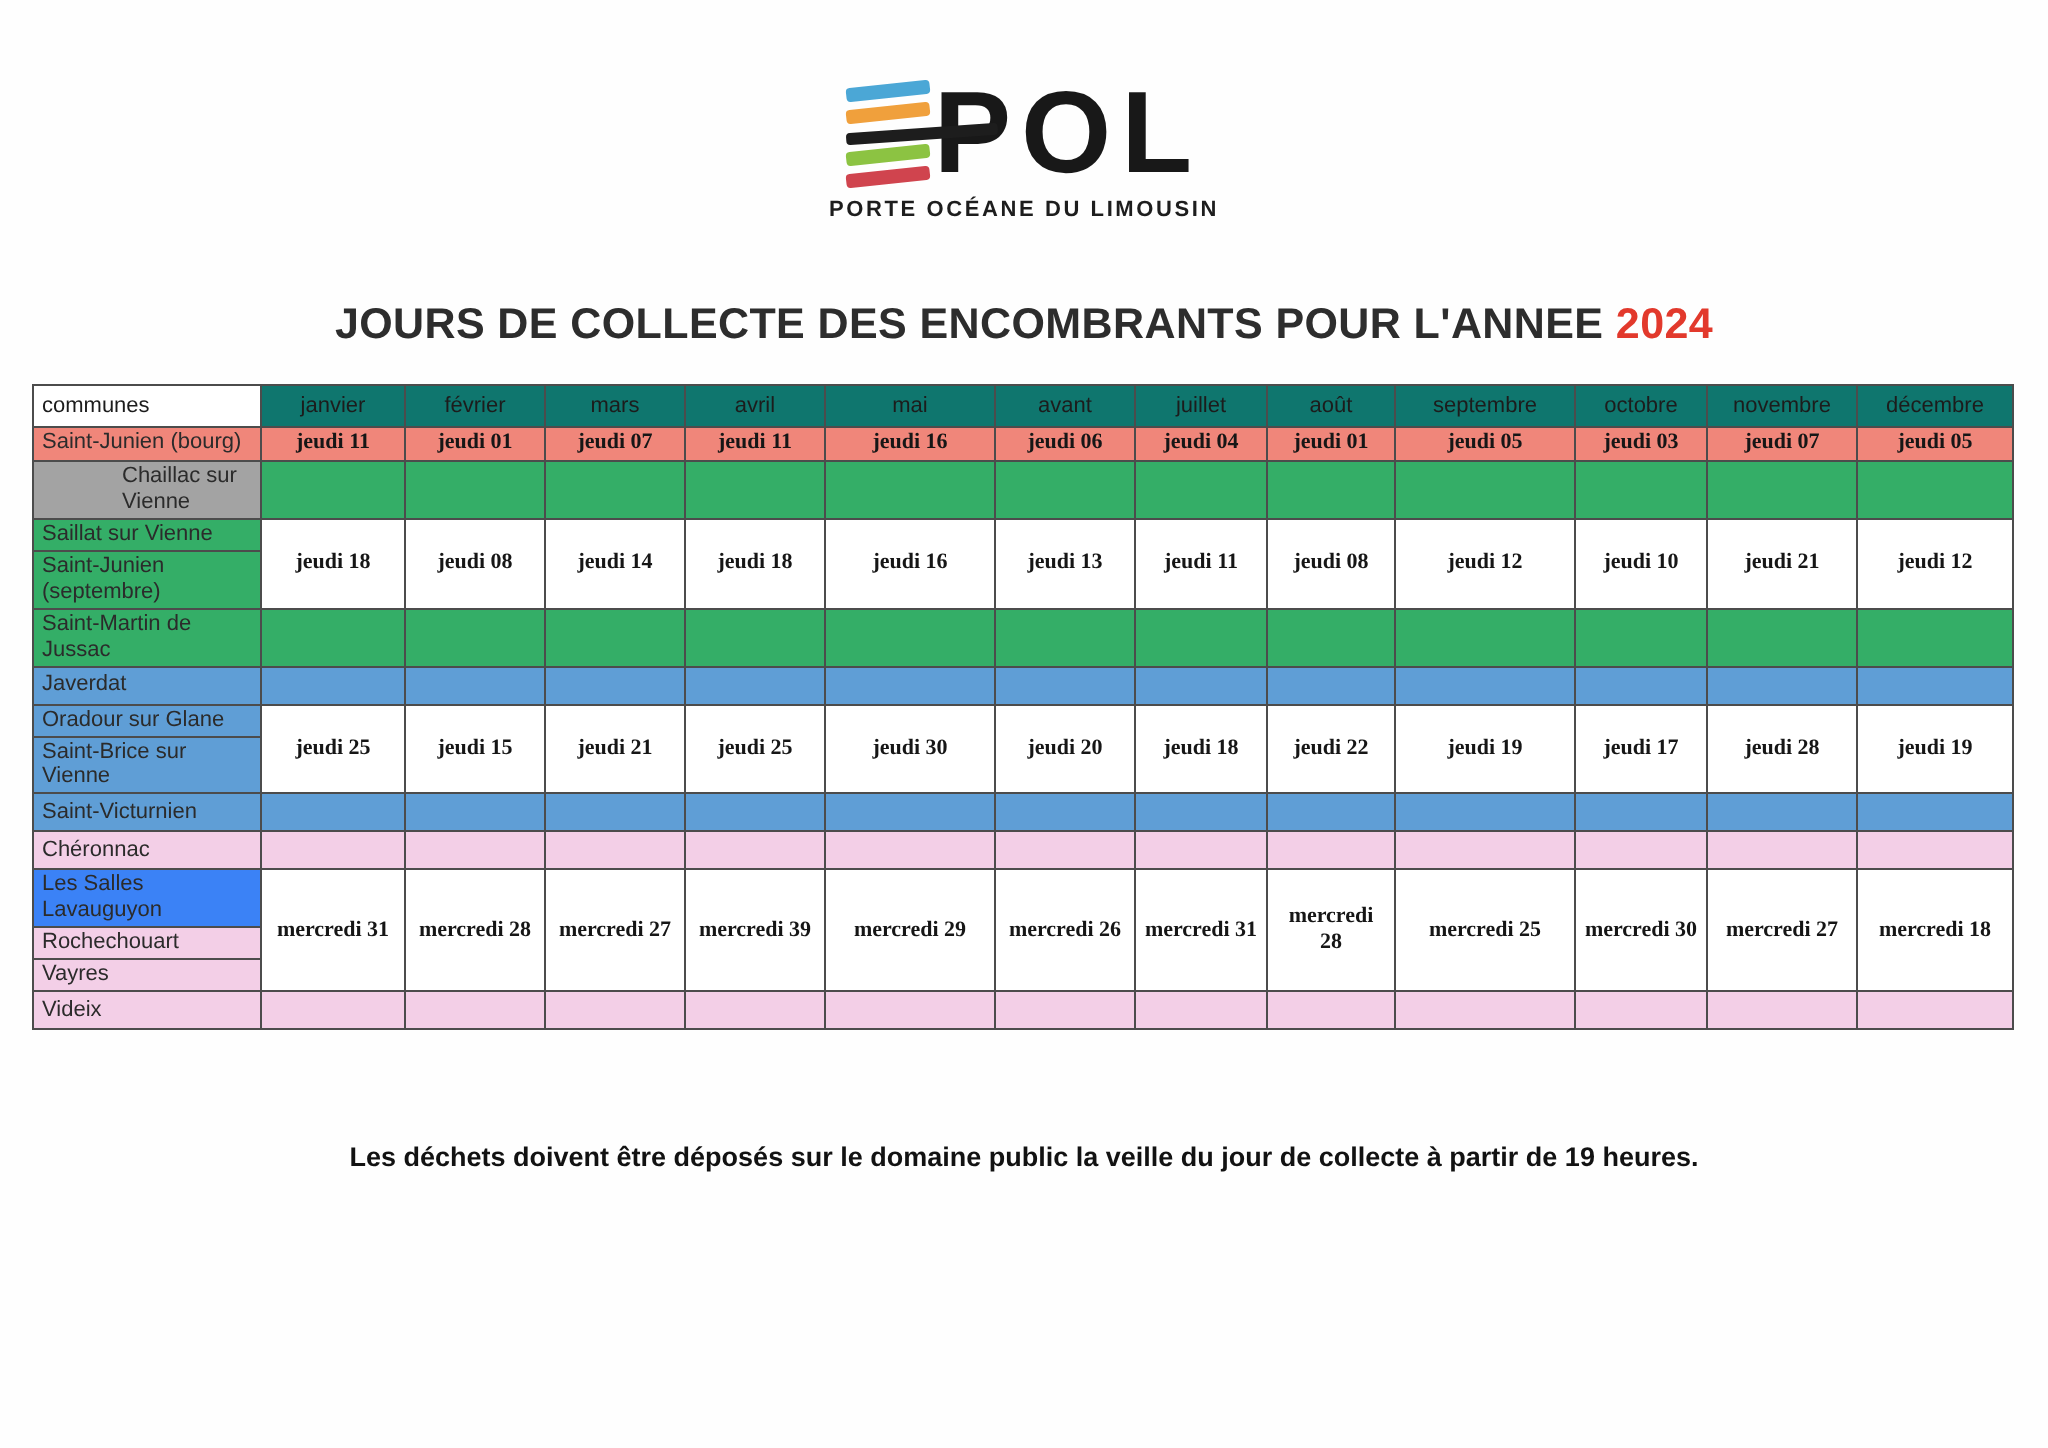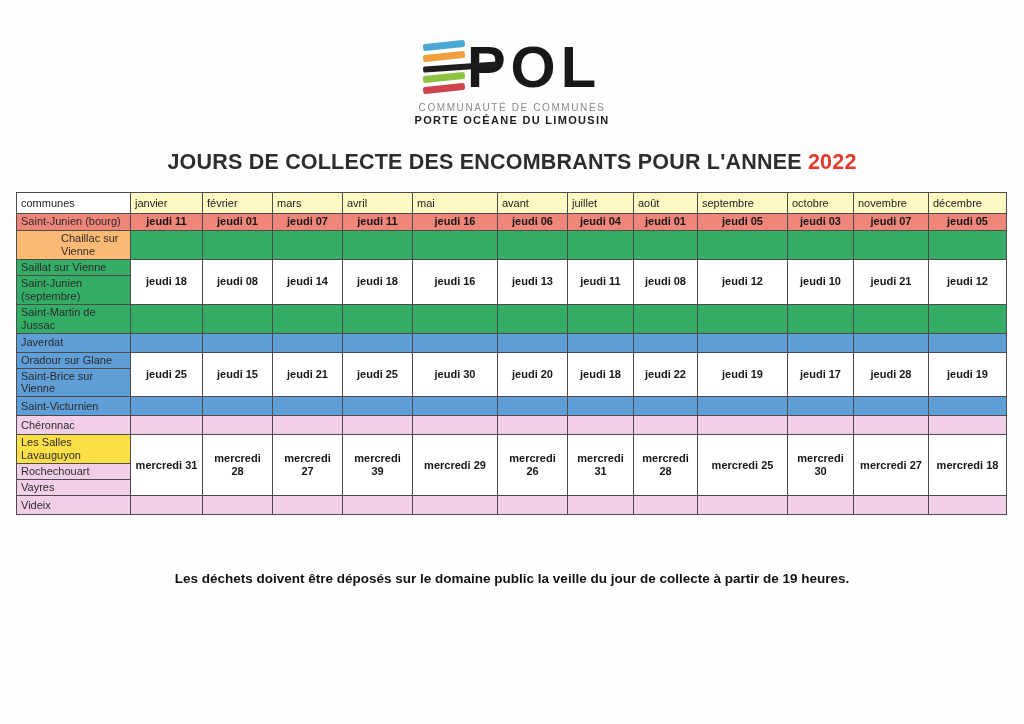--- a/index.html
+++ b/index.html
@@ -40,23 +40,23 @@
     background: #ffffff;
   }
   table.schedule td {
     border: 1px solid #4c4c4c;
     padding: 1px 4px;
     font-size: 11px;
     vertical-align: middle;
     overflow: hidden;
   }
   td.corner { font-size: 12.5px; text-align: left; background: #ffffff; height: 21px; color: #1c1c1c; }
-  td.month  { font-size: 12.5px; background: #fef9c3; color: #1c1c1c; }
+  td.month  { font-size: 12.5px; text-align: center; background: #0f766e; color: #1c1c1c; }
   td.commune { font-weight: normal; text-align: left; color: #2b2b2b; line-height: 1.18; padding: 2px 4px; min-height: 18px; }
-  td.date { font-weight: bold; text-align: center; background: #ffffff; color: #161616; line-height: 1.25; padding: 2px 3px; }
+  td.date { font-weight: bold; text-align: center; background: #ffffff; color: #161616; line-height: 1.25; padding: 2px 3px; font-family: Liberation Serif, serif; }
   td.filler { height: 19px; }
 
   
   .notes {
     position: absolute; top: 570px; left: 0; width: 100%;
     text-align: center; font-weight: bold; color: #121212; font-size: 13.5px; line-height: 1.35;
   }
   .notes p { margin: 0 auto 8px auto; max-width: 1000px; }
 </style>
 </head>
@@ -68,25 +68,24 @@
     <div class="logo-row">
       <div class="stripes">
         <span class="stripe" style="background: rgb(75, 167, 214);"></span>
         <span class="stripe" style="background: rgb(240, 160, 60);"></span>
         <span class="stripe bar"></span>
         <span class="stripe" style="background: rgb(140, 195, 66);"></span>
         <span class="stripe" style="background: rgb(208, 68, 78);"></span>
       </div>
       <div class="logo-text">POL</div>
     </div>
-    <div class="logo-sub1">COMMUNAUTÉ DE COMMUNES</div>
     <div class="logo-sub2">PORTE OCÉANE DU LIMOUSIN</div>
   </header>
 
-  <h1 class="doc-title"><span>JOURS DE COLLECTE DES ENCOMBRANTS POUR L'ANNEE</span> <span class="year" style="color: rgb(226, 57, 44);">2022</span></h1>
+  <h1 class="doc-title"><span>JOURS DE COLLECTE DES ENCOMBRANTS POUR L'ANNEE</span> <span class="year" style="color: rgb(226, 57, 44);">2024</span></h1>
 
   <table class="schedule" id="collect-table">
       <colgroup>
         <col style="width: 114px;">
         <col style="width: 72px;">
         <col style="width: 70px;">
         <col style="width: 70px;">
         <col style="width: 70px;">
         <col style="width: 85px;">
         <col style="width: 70px;">
@@ -122,21 +121,21 @@
           <td class="date" rowspan="1" style="background: rgb(240, 134, 122);">jeudi 16</td>
           <td class="date" rowspan="1" style="background: rgb(240, 134, 122); text-align: center;">jeudi 06</td>
           <td class="date" rowspan="1" style="background: rgb(240, 134, 122);">jeudi 04</td>
           <td class="date" rowspan="1" style="background: rgb(240, 134, 122);">jeudi 01</td>
           <td class="date" rowspan="1" style="background: rgb(240, 134, 122);">jeudi 05</td>
           <td class="date" rowspan="1" style="background: rgb(240, 134, 122);">jeudi 03</td>
           <td class="date" rowspan="1" style="background: rgb(240, 134, 122);">jeudi 07</td>
           <td class="date" rowspan="1" style="background: rgb(240, 134, 122);">jeudi 05</td>
         </tr>
         <tr>
-          <td class="commune" style="background: #fdba74; padding-left: 44px;">Chaillac sur Vienne</td>
+          <td class="commune" style="background: #a3a3a3; padding-left: 44px;">Chaillac sur Vienne</td>
           <td class="filler" style="background: rgb(52, 174, 103);"></td>
           <td class="filler" style="background: rgb(52, 174, 103);"></td>
           <td class="filler" style="background: rgb(52, 174, 103);"></td>
           <td class="filler" style="background: rgb(52, 174, 103);"></td>
           <td class="filler" style="background: rgb(52, 174, 103);"></td>
           <td class="filler" style="background: rgb(52, 174, 103);"></td>
           <td class="filler" style="background: rgb(52, 174, 103);"></td>
           <td class="filler" style="background: rgb(52, 174, 103);"></td>
           <td class="filler" style="background: rgb(52, 174, 103);"></td>
           <td class="filler" style="background: rgb(52, 174, 103);"></td>
@@ -233,21 +232,21 @@
           <td class="filler" style="background: rgb(243, 207, 231);"></td>
           <td class="filler" style="background: rgb(243, 207, 231);"></td>
           <td class="filler" style="background: rgb(243, 207, 231);"></td>
           <td class="filler" style="background: rgb(243, 207, 231);"></td>
           <td class="filler" style="background: rgb(243, 207, 231);"></td>
           <td class="filler" style="background: rgb(243, 207, 231);"></td>
           <td class="filler" style="background: rgb(243, 207, 231);"></td>
           <td class="filler" style="background: rgb(243, 207, 231);"></td>
         </tr>
         <tr>
-          <td class="commune" style="background: #fde047;">Les Salles Lavauguyon</td>
+          <td class="commune" style="background: #3b82f6;">Les Salles Lavauguyon</td>
           <td class="date" rowspan="3">mercredi 31</td>
           <td class="date" rowspan="3">mercredi 28</td>
           <td class="date" rowspan="3">mercredi 27</td>
           <td class="date" rowspan="3">mercredi 39</td>
           <td class="date" rowspan="3">mercredi 29</td>
           <td class="date" rowspan="3">mercredi 26</td>
           <td class="date" rowspan="3">mercredi 31</td>
           <td class="date" rowspan="3">mercredi 28</td>
           <td class="date" rowspan="3">mercredi 25</td>
           <td class="date" rowspan="3">mercredi 30</td>

